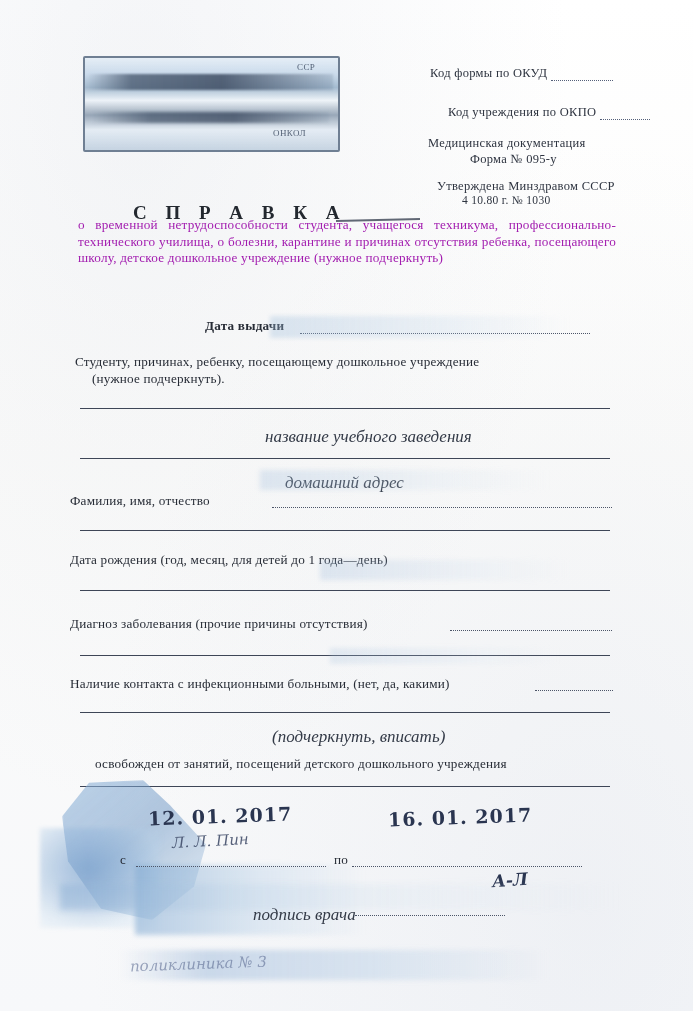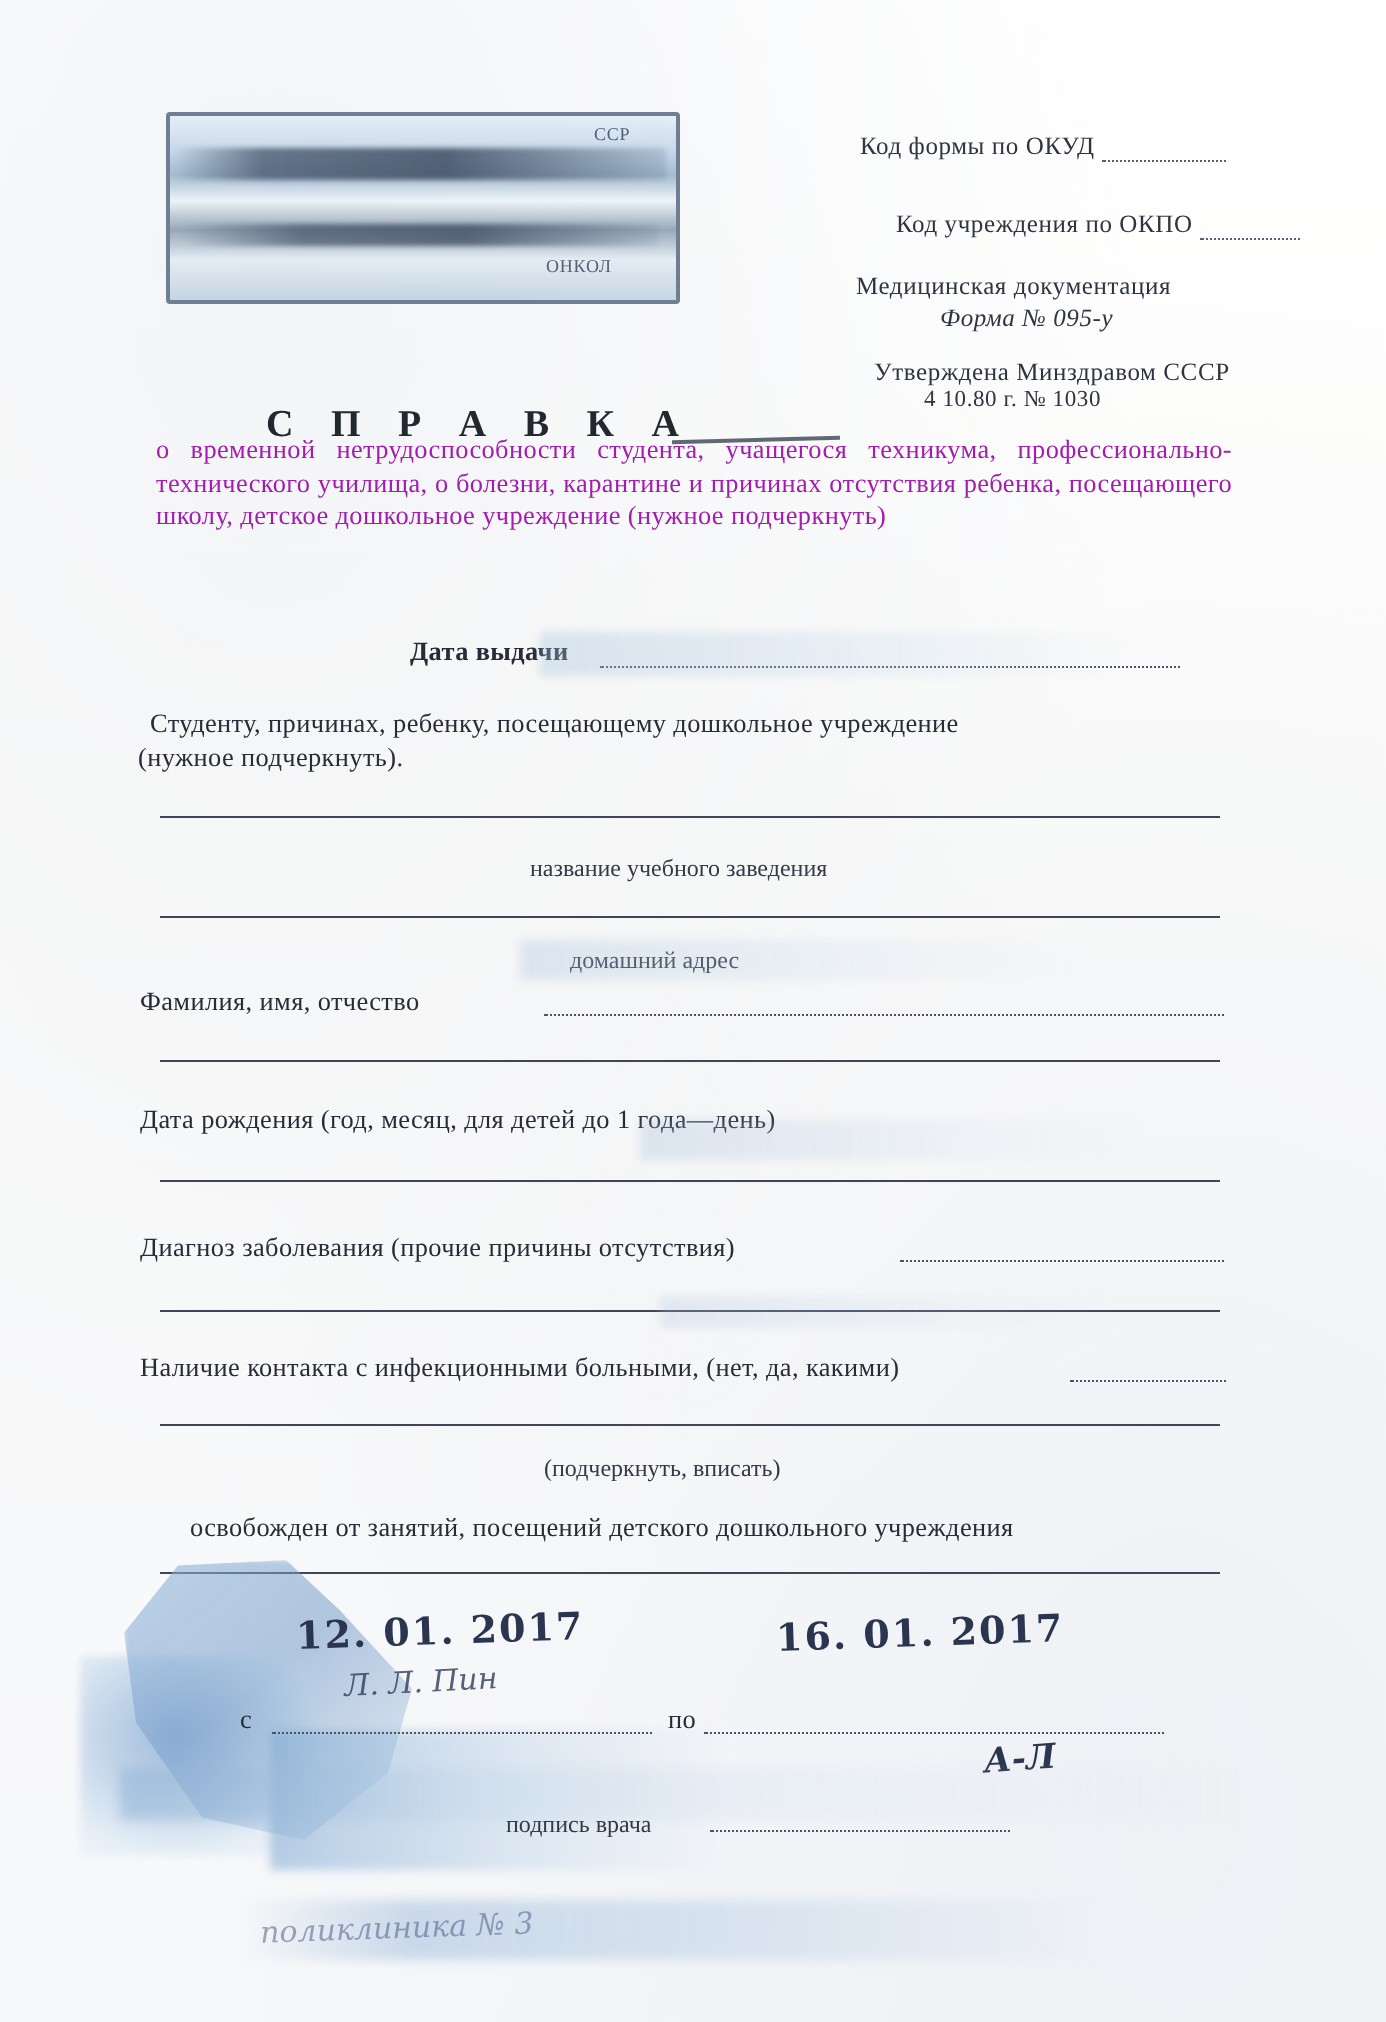--- a/index.html
+++ b/index.html
@@ -81,21 +81,21 @@
   .hdr {
     position: absolute;
     font-size: 12.5px;
     letter-spacing: 0.3px;
     white-space: nowrap;
     color: #2e3440;
   }
   .hdr-okud   { left: 430px; top: 66px; }
   .hdr-okpo   { left: 424px; top: 105px; margin-left: 24px; }
   .hdr-meddoc { left: 428px; top: 136px; }
-  .hdr-form   { left: 470px; top: 152px; font-style: italic; }
+  .hdr-form   { left: 470px; top: 152px; }
   .hdr-appr   { left: 437px; top: 179px; }
   .hdr-date   { left: 462px; top: 194px; font-size: 11.5px; }
 
   .dotfill {
     display: inline-block;
     border-bottom: 1px dotted #55607a;
     vertical-align: bottom;
     height: 9px;
   }
 
@@ -148,23 +148,24 @@
     height: 0;
   }
   .rule-solid {
     position: absolute;
     border-bottom: 1px solid #3e4657;
     height: 0;
   }
 
   .caption {
     position: absolute;
-    font-size: 12px;
+    font-size: 17px;
     color: #333a47;
     white-space: nowrap;
+    font-style: italic;
   }
 
   
   .hand {
     position: absolute;
     font-family: "DejaVu Serif", serif;
     color: #2a3550;
     white-space: nowrap;
   }
   .hand-date {
@@ -310,21 +311,21 @@
   <div class="title">С П Р А В К А</div>
   <div class="title-strike"></div>
 
   <div class="subtitle">о временной нетрудоспособности студента, учащегося техникума, профессионально-технического училища, о болезни, карантине и причинах отсутствия ребенка, посещающего школу, детское дошкольное учреждение (нужное подчеркнуть)</div>
 
   <div class="line bold" style="left:205px; top:318px;">Дата выдачи</div>
   <div class="rule" style="left:300px; top:333px; width:290px;"></div>
   <div class="smear-mid"></div>
 
   <div class="line" style="left:75px; top:354px;">Студенту, причинах,  ребенку, посещающему дошкольное учреждение</div>
-  <div class="line" style="left:69px; top:371px;">(нужное подчеркнуть).</div>
+  <div class="line" style="left:92px; top:371px;">(нужное подчеркнуть).</div>
 
   <div class="rule-solid" style="left:80px; top:408px; width:530px;"></div>
   <div class="caption" style="left:265px; top:427px;">название учебного заведения</div>
 
   <div class="rule-solid" style="left:80px; top:458px; width:530px;"></div>
   <div class="caption" style="left:285px; top:473px;">домашний адрес</div>
   <div class="smear-mid2"></div>
 
   <div class="line" style="left:70px; top:493px;">Фамилия, имя,  отчество</div>
   <div class="rule" style="left:272px; top:507px; width:340px;"></div>

